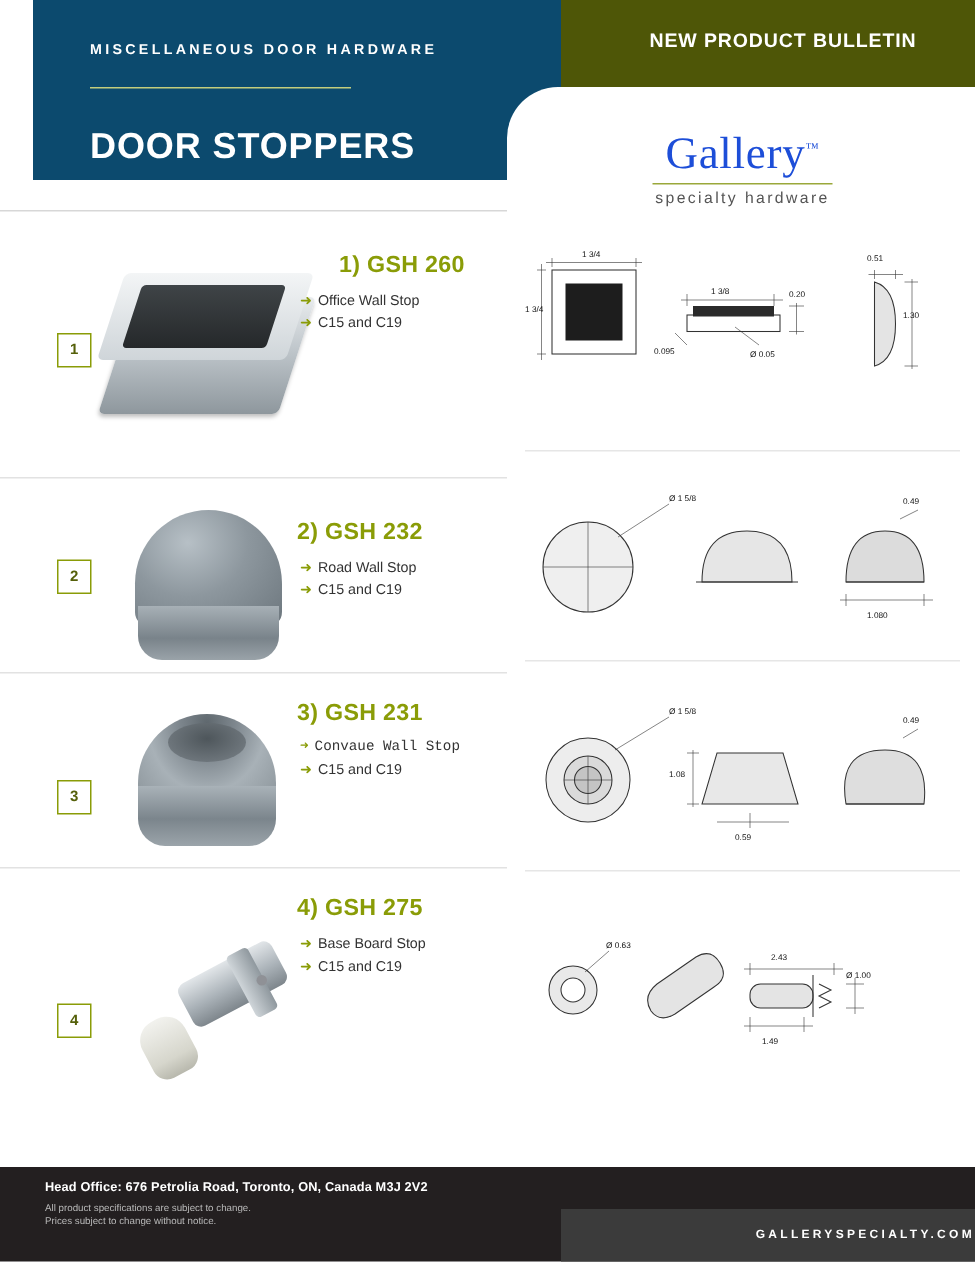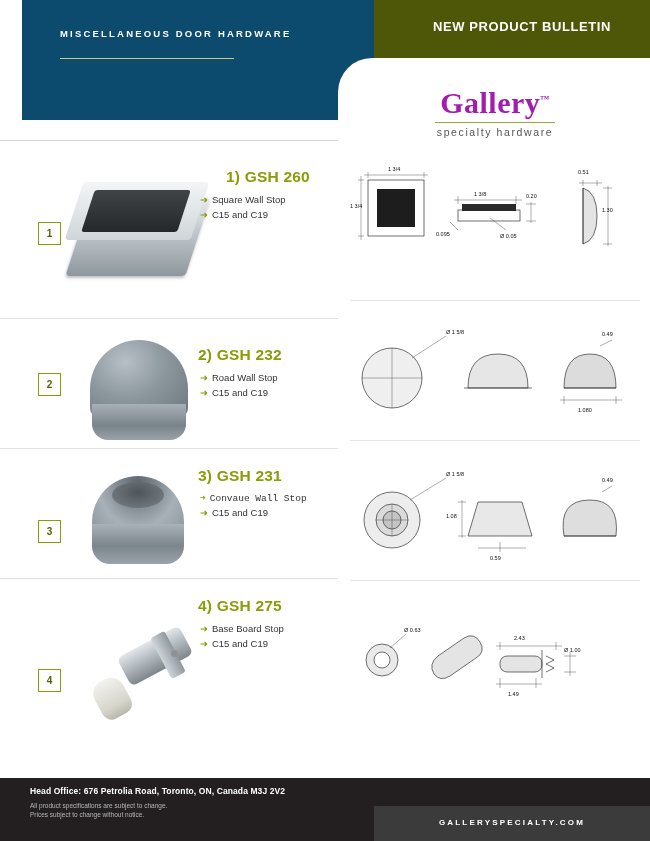--- a/index.html
+++ b/index.html
@@ -41,21 +41,21 @@
   
   .right-panel{
     position:absolute;left:338px;top:58px;width:312px;height:720px;
     background:#ffffff;border-top-left-radius:34px;border-bottom-left-radius:34px;
   }
 
   
   .logo-wrap{position:absolute;left:430px;top:86px;width:130px;text-align:center;}
   .logo-main{
     font-family:"Liberation Serif", serif;
-    font-size:30px;color:#a21caf;font-weight:bold;letter-spacing:0.5px;
+    font-size:30px;color:#1d4ed8;font-weight:normal;letter-spacing:0.5px;
     position:relative;display:inline-block;
   }
   .logo-tm{font-size:9px;vertical-align:super;}
   .logo-rule{width:120px;height:1px;background:#9aa83a;margin:2px auto 3px auto;}
   .logo-sub{font-size:10.5px;color:#555;letter-spacing:1.6px;text-align:center;}
 
   
   .left-col{position:absolute;left:0;top:140px;width:338px;height:638px;background:#fff;}
 
   .rule-top{position:absolute;left:0;top:140px;width:338px;height:1px;background:#d7d7d7;}
@@ -159,32 +159,33 @@
     position:absolute;left:0;top:778px;width:650px;height:63px;background:#231f20;
   }
   .footer-inner{position:absolute;left:30px;top:786px;}
   .f1{font-size:8.5px;color:#ffffff;font-weight:bold;letter-spacing:0.1px;text-align:center;}
   .f2{font-size:8.5px;color:#ffffff;font-weight:bold;margin-top:4px;}
   .f3{font-size:6.5px;color:#b8b8b8;margin-top:5px;line-height:9px;}
   .site-bar{
     position:absolute;left:374px;top:806px;width:276px;height:35px;background:#3b3b3b;
   }
   .site-bar span{
-    position:absolute;left:0;right:0;top:12px;text-align:center;color:#ffffff;
+    position:absolute;left:0;right:0;top:12px;text-align:right;color:#ffffff;
     font-size:8px;font-weight:bold;letter-spacing:2.2px;
   }
 </style>
 </head>
 <body>
 
 <div class="page">
 
   <div class="olive-header">
     <div class="kicker">MISCELLANEOUS DOOR HARDWARE</div>
     <div class="kicker-rule"></div>
+    <div class="page-title">DOOR STOPPERS</div>
   </div>
 
   <div class="bulletin">
     <span>NEW PRODUCT BULLETIN</span>
   </div>
 
   <div class="right-panel"></div>
 
   <div class="logo-wrap">
     <div class="logo-main">
@@ -195,21 +196,21 @@
   </div>
 
   <div class="left-col"></div>
   <div class="rule-top"></div>
 
   <div class="num-box" style="left:38px;top:222px;">1</div>
   <div class="sq-base"></div>
   <div class="sq-top"></div>
   <div class="sq-pad"></div>
   <div class="item-title" style="left:198px;top:168px;margin-left:28px;">1) GSH 260</div>
-  <div class="bullet" style="left:200px;top:194px;"><span class="arrow">➜</span><span>Square Wall Stop</span></div>
+  <div class="bullet" style="left:200px;top:194px;"><span class="arrow">➜</span><span>Office Wall Stop</span></div>
   <div class="bullet" style="left:200px;top:209px;"><span class="arrow">➜</span><span>C15 and C19</span></div>
 
   <svg class="dwg" style="left:350px;top:160px;" width="290" height="110" viewBox="0 0 290 110">
     <g stroke="#333" fill="none" stroke-width="0.7">
       <rect x="18" y="20" width="56" height="56"></rect>
       <rect x="27" y="29" width="38" height="38" fill="#1d1d1d" stroke="none"></rect>
       <line x1="18" y1="12" x2="18" y2="18" stroke-width="0.4"></line>
       <line x1="74" y1="12" x2="74" y2="18" stroke-width="0.4"></line>
       <line x1="14" y1="15" x2="78" y2="15" stroke-width="0.4"></line>
       <line x1="8" y1="20" x2="14" y2="20" stroke-width="0.4"></line>

